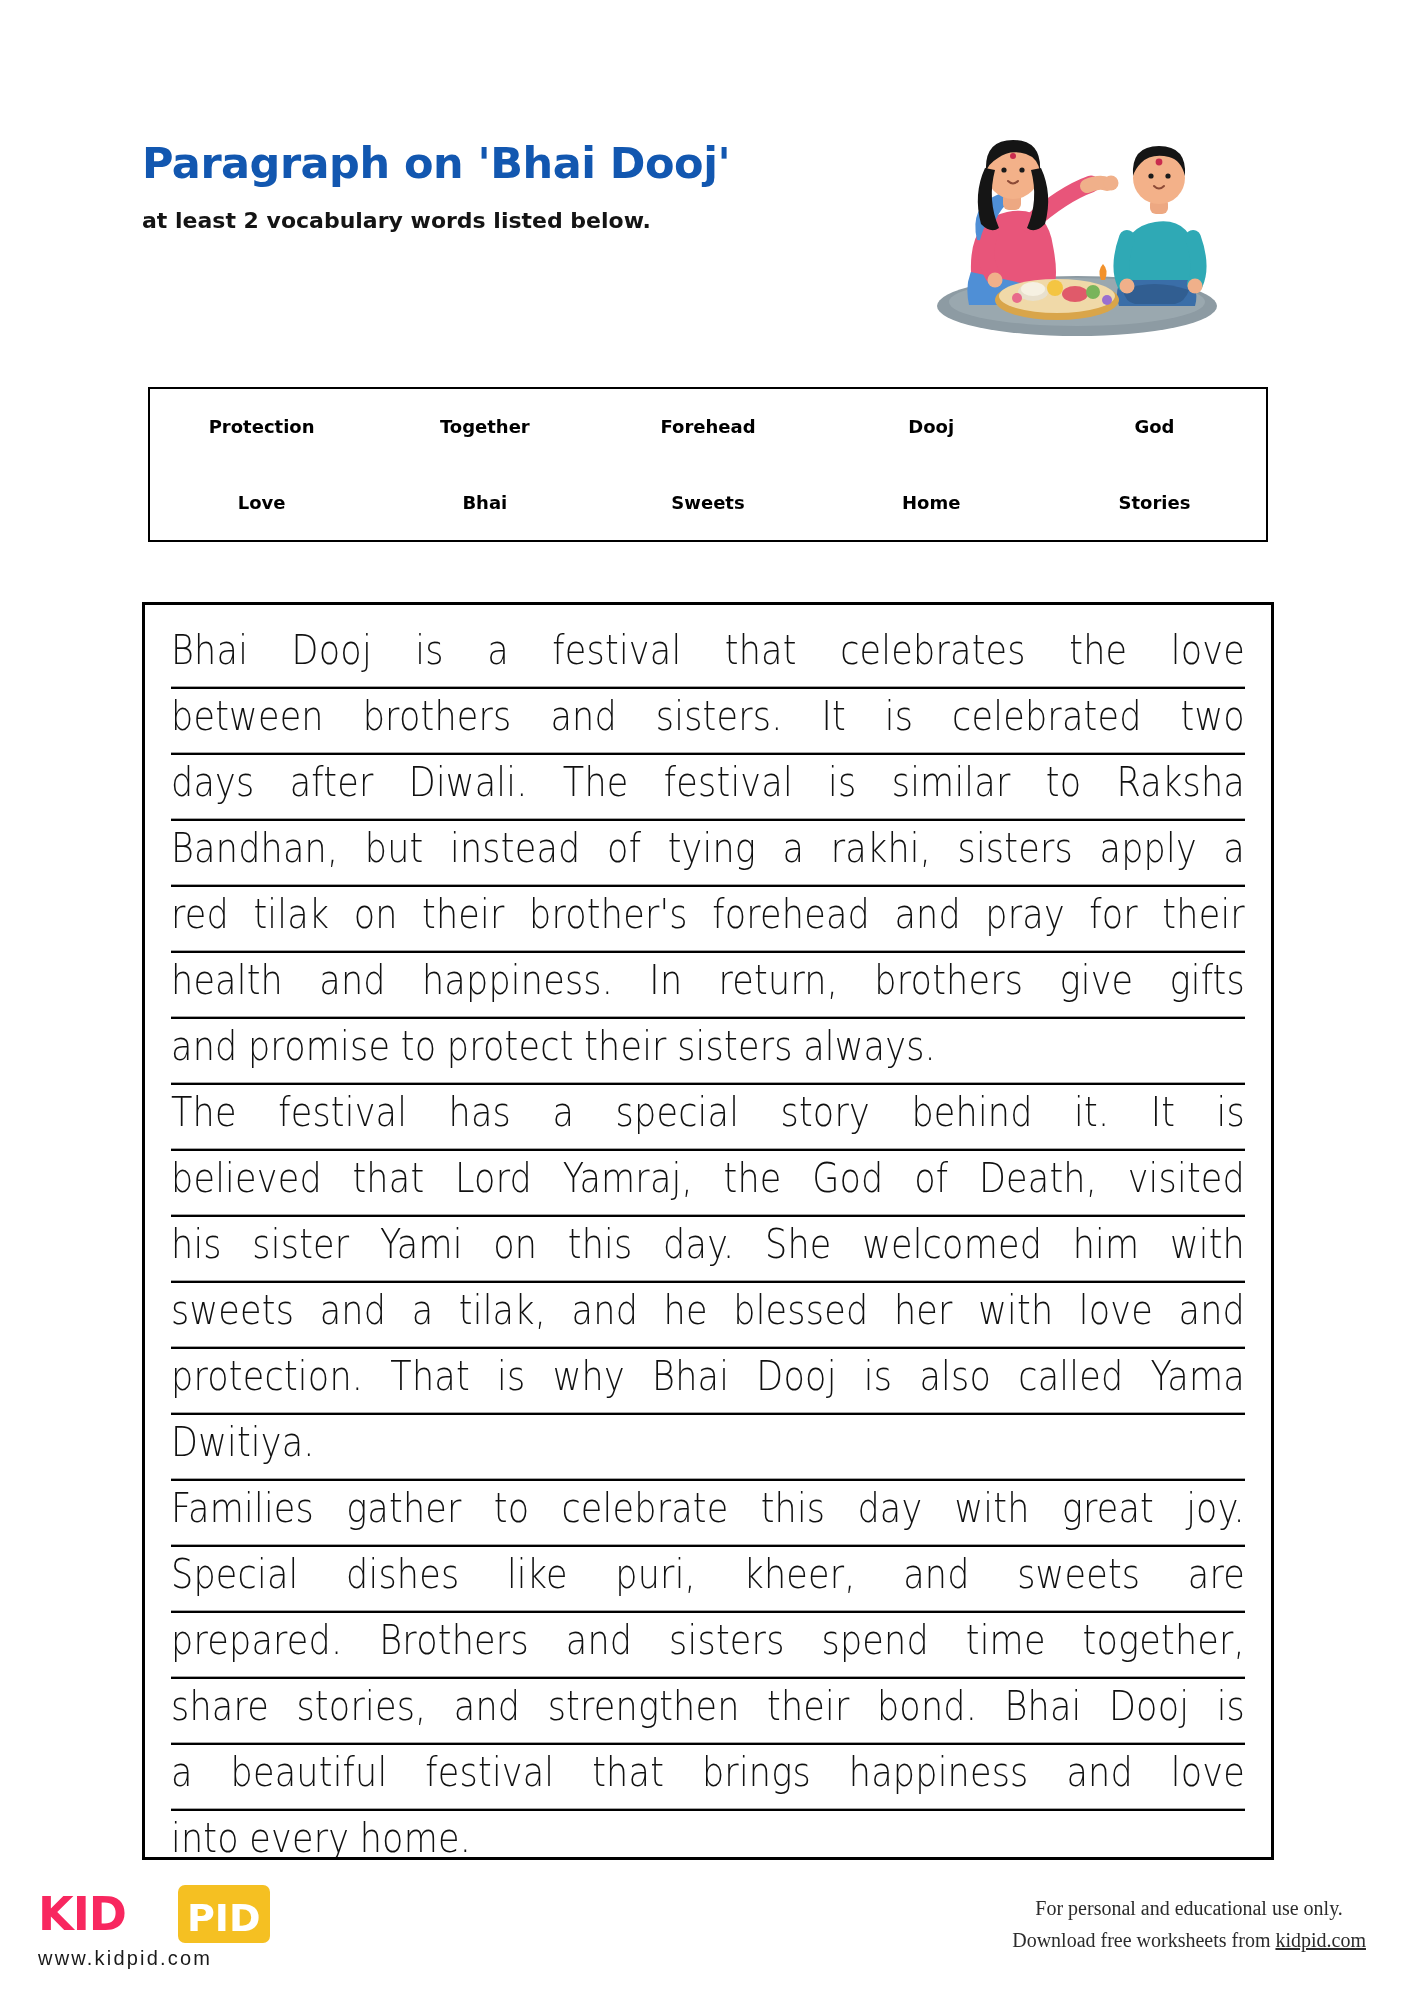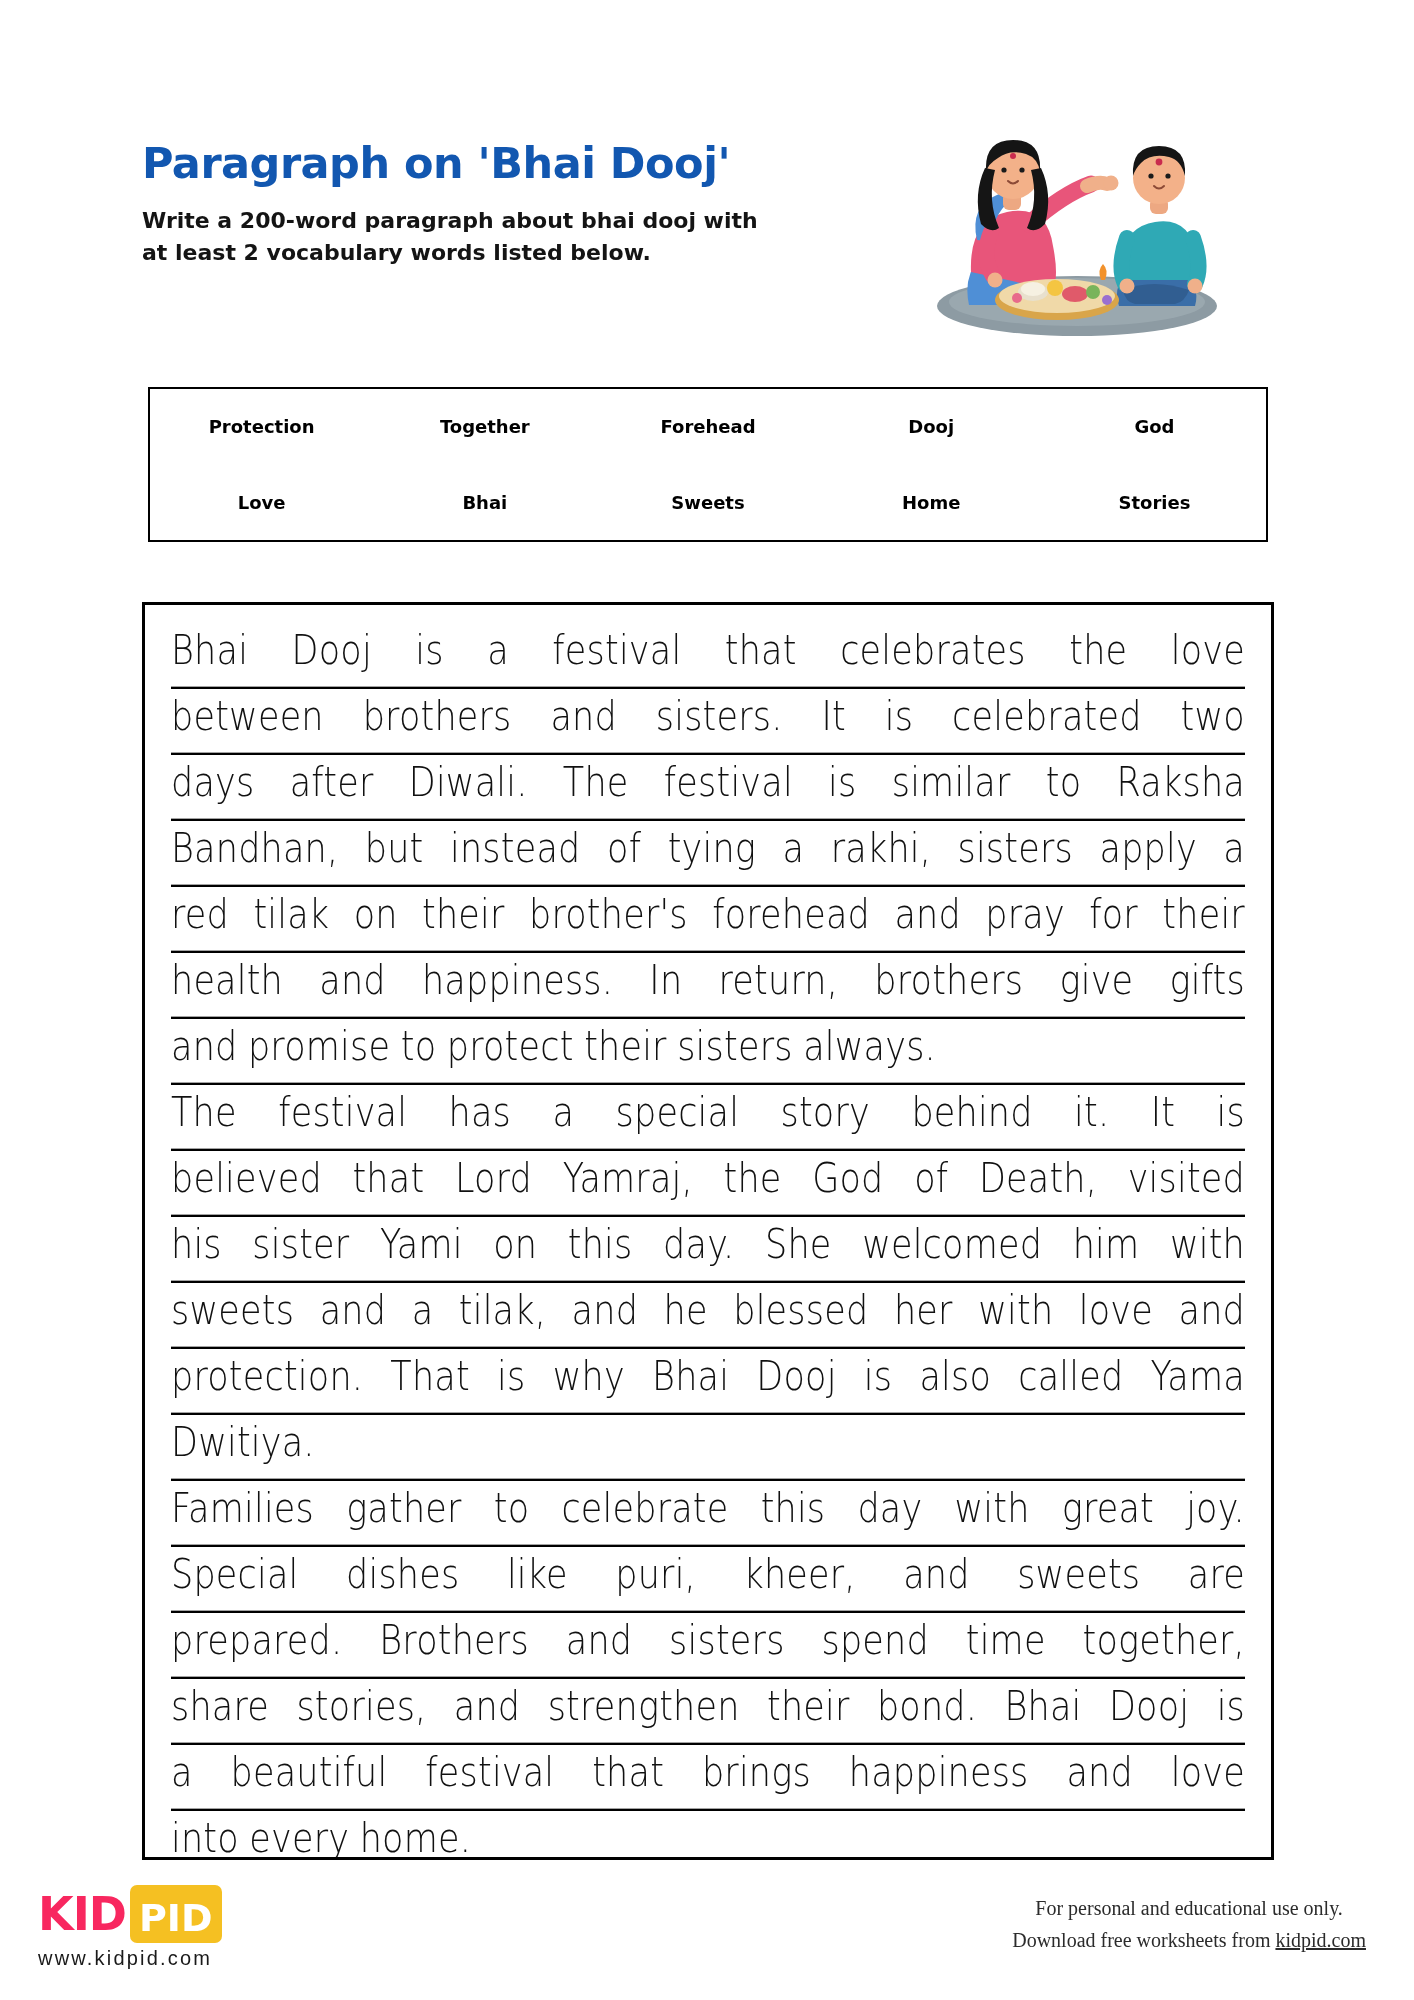--- a/index.html
+++ b/index.html
@@ -138,20 +138,21 @@
   }
   .brand {
     position: absolute;
     left: 38px;
     top: 8px;
   }
   .brand-logo {
     display: flex;
     align-items: center;
     height: 52px;
+    gap: 48px;
   }
   .brand-kid {
     font-family: "DejaVu Sans", sans-serif;
     font-size: 46px;
     font-weight: bold;
     color: #f8275f;
     letter-spacing: -1px;
     line-height: 1;
   }
   .brand-pid {
@@ -189,21 +190,20 @@
   }
 </style>
 </head>
 <body>
 
 <div class="page">
 
   <div class="header">
     <div class="worksheet-title">Paragraph on 'Bhai Dooj'</div>
     <div class="worksheet-instructions">
-      <div>Write a 200-word paragraph about bhai dooj with</div>
       <div>at least 2 vocabulary words listed below.</div>
     </div>
   </div>
 
   <div class="illustration">
     <svg viewBox="0 0 340 230" width="340" height="230" xmlns="http://www.w3.org/2000/svg">
 
       <ellipse cx="172" cy="186" rx="140" ry="30" fill="#8d9ba3"></ellipse>
       <ellipse cx="172" cy="182" rx="128" ry="24" fill="#9aa8af"></ellipse>
 

